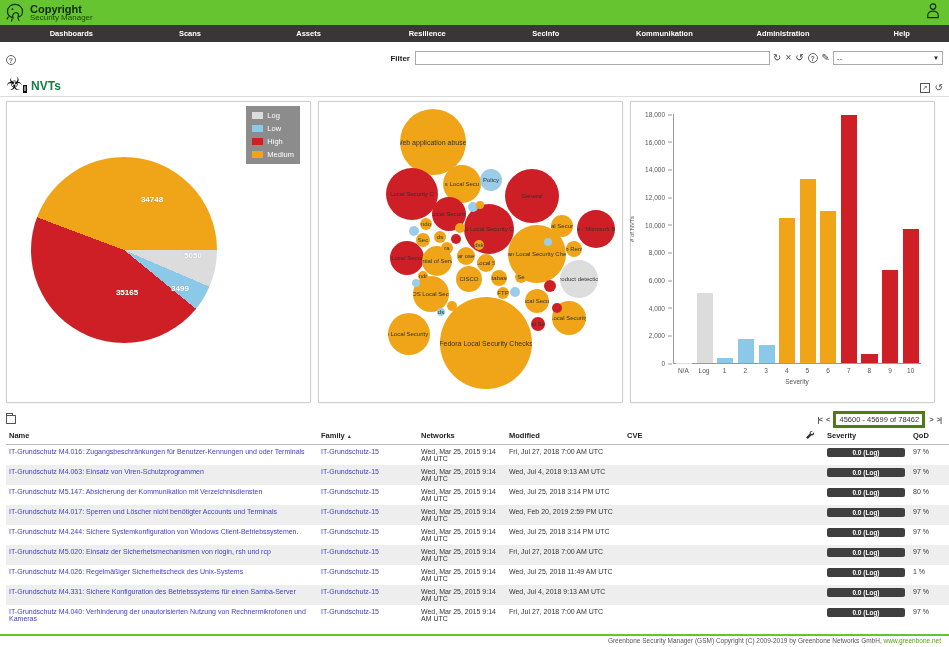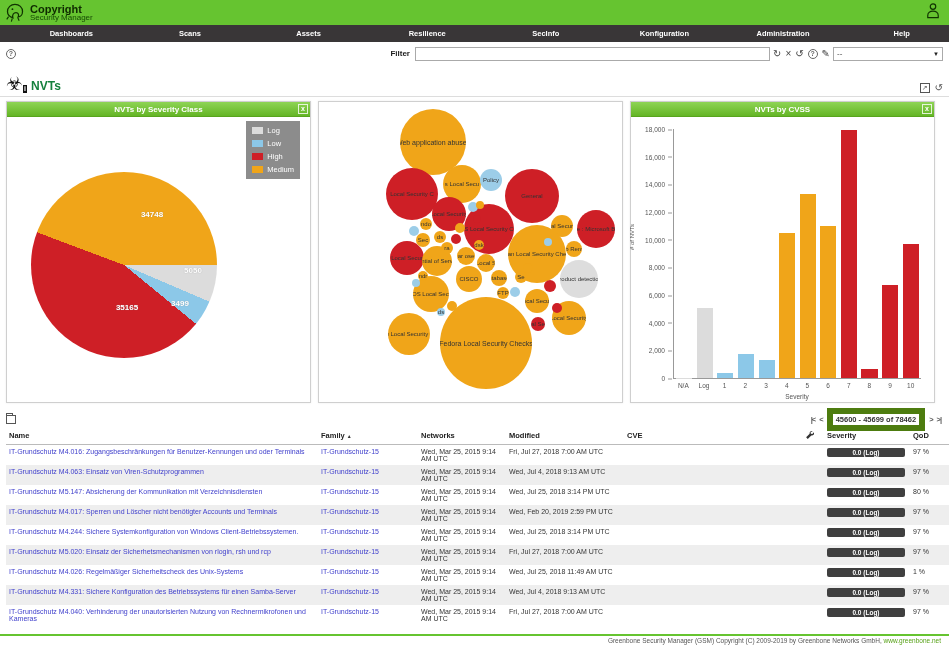--- a/index.html
+++ b/index.html
@@ -13,21 +13,21 @@
   .brand-name { font-size: 11px; font-weight: bold; color: #0e2a00; line-height: 10px; }
   .brand-sub { font-size: 8px; color: #174a05; line-height: 8px; }
   .user-btn { cursor: pointer; }
 
   
   .navbar { height: 17px; background: #393637; display: flex; }
   .nav-item { flex: 1; color: #fff; font-size: 7.5px; font-weight: bold;
     display: flex; align-items: center; justify-content: center; cursor: pointer; padding-left: 24px; }
 
   
-  .filterbar { height: 23px; display: flex; align-items: center; padding: 0 6px; }
+  .filterbar { height: 23px; display: flex; align-items: flex-end; padding: 0 6px; }
   .help-circ { width: 10px; height: 10px; border: 1px solid #666; border-radius: 50%;
     color: #666; font-size: 7px; font-weight: bold; display: inline-flex;
     align-items: center; justify-content: center; }
   .filter-right { margin-left: auto; display: flex; align-items: center; gap: 3px; }
   .filter-label { font-size: 8px; font-weight: bold; color: #222; margin-right: 2px; }
   .filter-input { width: 355px; height: 14px; border: 1px solid #aaa; font-size: 8px; padding: 0 3px; }
   .ficon { font-size: 10px; color: #444; line-height: 10px; cursor: pointer; }
   .fselect { width: 110px; height: 14px; border: 1px solid #aaa; font-size: 8px; color: #444;
     display: flex; align-items: center; justify-content: space-between; padding: 0 3px; cursor: pointer; }
   .fselect .arrow { font-size: 6px; color: #222; }
@@ -88,21 +88,21 @@
     font-size: 6.5px; color: #555; }
 
   
   .table-controls { display: flex; align-items: center; padding: 3px 8px 1px 6px; height: 18px; }
   .fold-ico { width: 10px; height: 9px; border: 1px solid #555; position: relative; cursor: pointer; }
   .fold-ico::before { content:""; position:absolute; left:-1px; top:-3px; width:5px; height:2px;
     border:1px solid #555; border-bottom:none; }
   .pagination { margin-left: auto; display: flex; align-items: center; gap: 4px;
     font-size: 7.5px; color: #444; }
   .pg-btn { cursor: pointer; color: #555; font-weight: bold; letter-spacing: -1px; }
-  .pg-text { border: 6px solid #4d7c0f; padding: 0 3px; line-height: 11px; color: #333; font-weight: bold; }
+  .pg-text { border: 3px solid #4d7c0f; padding: 0 3px; line-height: 11px; color: #333; }
 
   table.nvt { width: 937px; margin: 0 6px; border-collapse: collapse; table-layout: fixed; }
   table.nvt th { text-align: left; font-size: 7.5px; color: #222; padding: 3px 3px;
     border-bottom: 1px solid #bbb; }
   table.nvt td { font-size: 7px; color: #333; padding: 3px 3px; vertical-align: top; }
   tr.alt { background: #eee; }
   a.nvt-link { color: #4141cc; text-decoration: none; cursor: pointer; }
   .sev-badge { width: 78px; background: #3f3f3f; border-radius: 2px; color: #fff;
     font-size: 6.5px; font-weight: bold; text-align: center; padding: 1px 0; }
   .sort-asc { font-size: 5px; color: #333; }
@@ -138,21 +138,21 @@
     </svg>
   </div>
 </header>
 
 <nav class="navbar" id="navbar">
     <div class="nav-item">Dashboards</div>
     <div class="nav-item">Scans</div>
     <div class="nav-item">Assets</div>
     <div class="nav-item">Resilience</div>
     <div class="nav-item">SecInfo</div>
-    <div class="nav-item">Konfiguration</div>
+    <div class="nav-item">Kommunikation</div>
     <div class="nav-item">Administration</div>
     <div class="nav-item">Help</div>
   </nav>
 
 <div class="filterbar">
   <span class="help-circ">?</span>
   <div class="filter-right">
     <span class="filter-label">Filter</span>
     <input class="filter-input" placeholder="" style="">
     <span id="filter-icons" style="display:flex;gap:4px;align-items:center;">
@@ -174,24 +174,20 @@
   <h1 class="page-title">NVTs</h1>
   <div class="title-actions" id="title-actions">
       <span class="boxed-icon">↗</span>
       <span class="plain-icon">↺</span>
     </div>
 </div>
 
 <div class="dashboard">
 
   <section class="panel">
-    <div class="panel-title">
-      <span>NVTs by Severity Class</span>
-      <span class="panel-close">x</span>
-    </div>
     <div class="panel-body" id="pie-body">
         <div class="pie" style="left: 24px; top: 55px; width: 186px; height: 186px; background: conic-gradient(from 290.6deg, rgb(240, 165, 25) 0deg, rgb(240, 165, 25) 159.431deg, rgb(220, 220, 220) 159.431deg, rgb(220, 220, 220) 182.602deg, rgb(140, 200, 232) 182.602deg, rgb(140, 200, 232) 198.656deg, rgb(206, 31, 38) 198.656deg, rgb(206, 31, 38) 360deg);"></div>
         <div class="pie-label" style="left: 145px; top: 97px;">34748</div>
         <div class="pie-label" style="left: 186px; top: 153px;">5050</div>
         <div class="pie-label" style="left: 173px; top: 186px;">3499</div>
         <div class="pie-label" style="left: 120px; top: 190px;">35165</div>
         <div class="legend">
           <div class="legend-row">
             <span class="legend-swatch" style="background: rgb(220, 220, 220);"></span>
             <span class="legend-label">Log</span>
@@ -323,24 +319,20 @@
         <div class="bubble" style="left: 204px; top: 161px; width: 10px; height: 10px; background: rgb(240, 165, 25);"></div>
         <div class="bubble" style="left: 233px; top: 201px; width: 10px; height: 10px; background: rgb(206, 31, 38);"></div>
         <div class="bubble" style="left: 225px; top: 136px; width: 8px; height: 8px; background: rgb(156, 205, 232);"></div>
         <div class="bubble" style="left: 155px; top: 138px; width: 10px; height: 10px; background: rgb(240, 165, 25);">
           <span>dsk</span>
         </div>
       </div>
   </section>
 
   <section class="panel">
-    <div class="panel-title">
-      <span>NVTs by CVSS</span>
-      <span class="panel-close">x</span>
-    </div>
     <div class="panel-body">
       <div class="barchart" id="bar-body">
         <div class="y-axis-title"># of NVTs</div>
         <div class="plot" id="bar-plot">
             <span class="ytick" style="bottom: 0%;">0</span>
             <span class="ytick" style="bottom: 11.1111%;">2,000</span>
             <span class="ytick" style="bottom: 22.2222%;">4,000</span>
             <span class="ytick" style="bottom: 33.3333%;">6,000</span>
             <span class="ytick" style="bottom: 44.4444%;">8,000</span>
             <span class="ytick" style="bottom: 55.5556%;">10,000</span>

